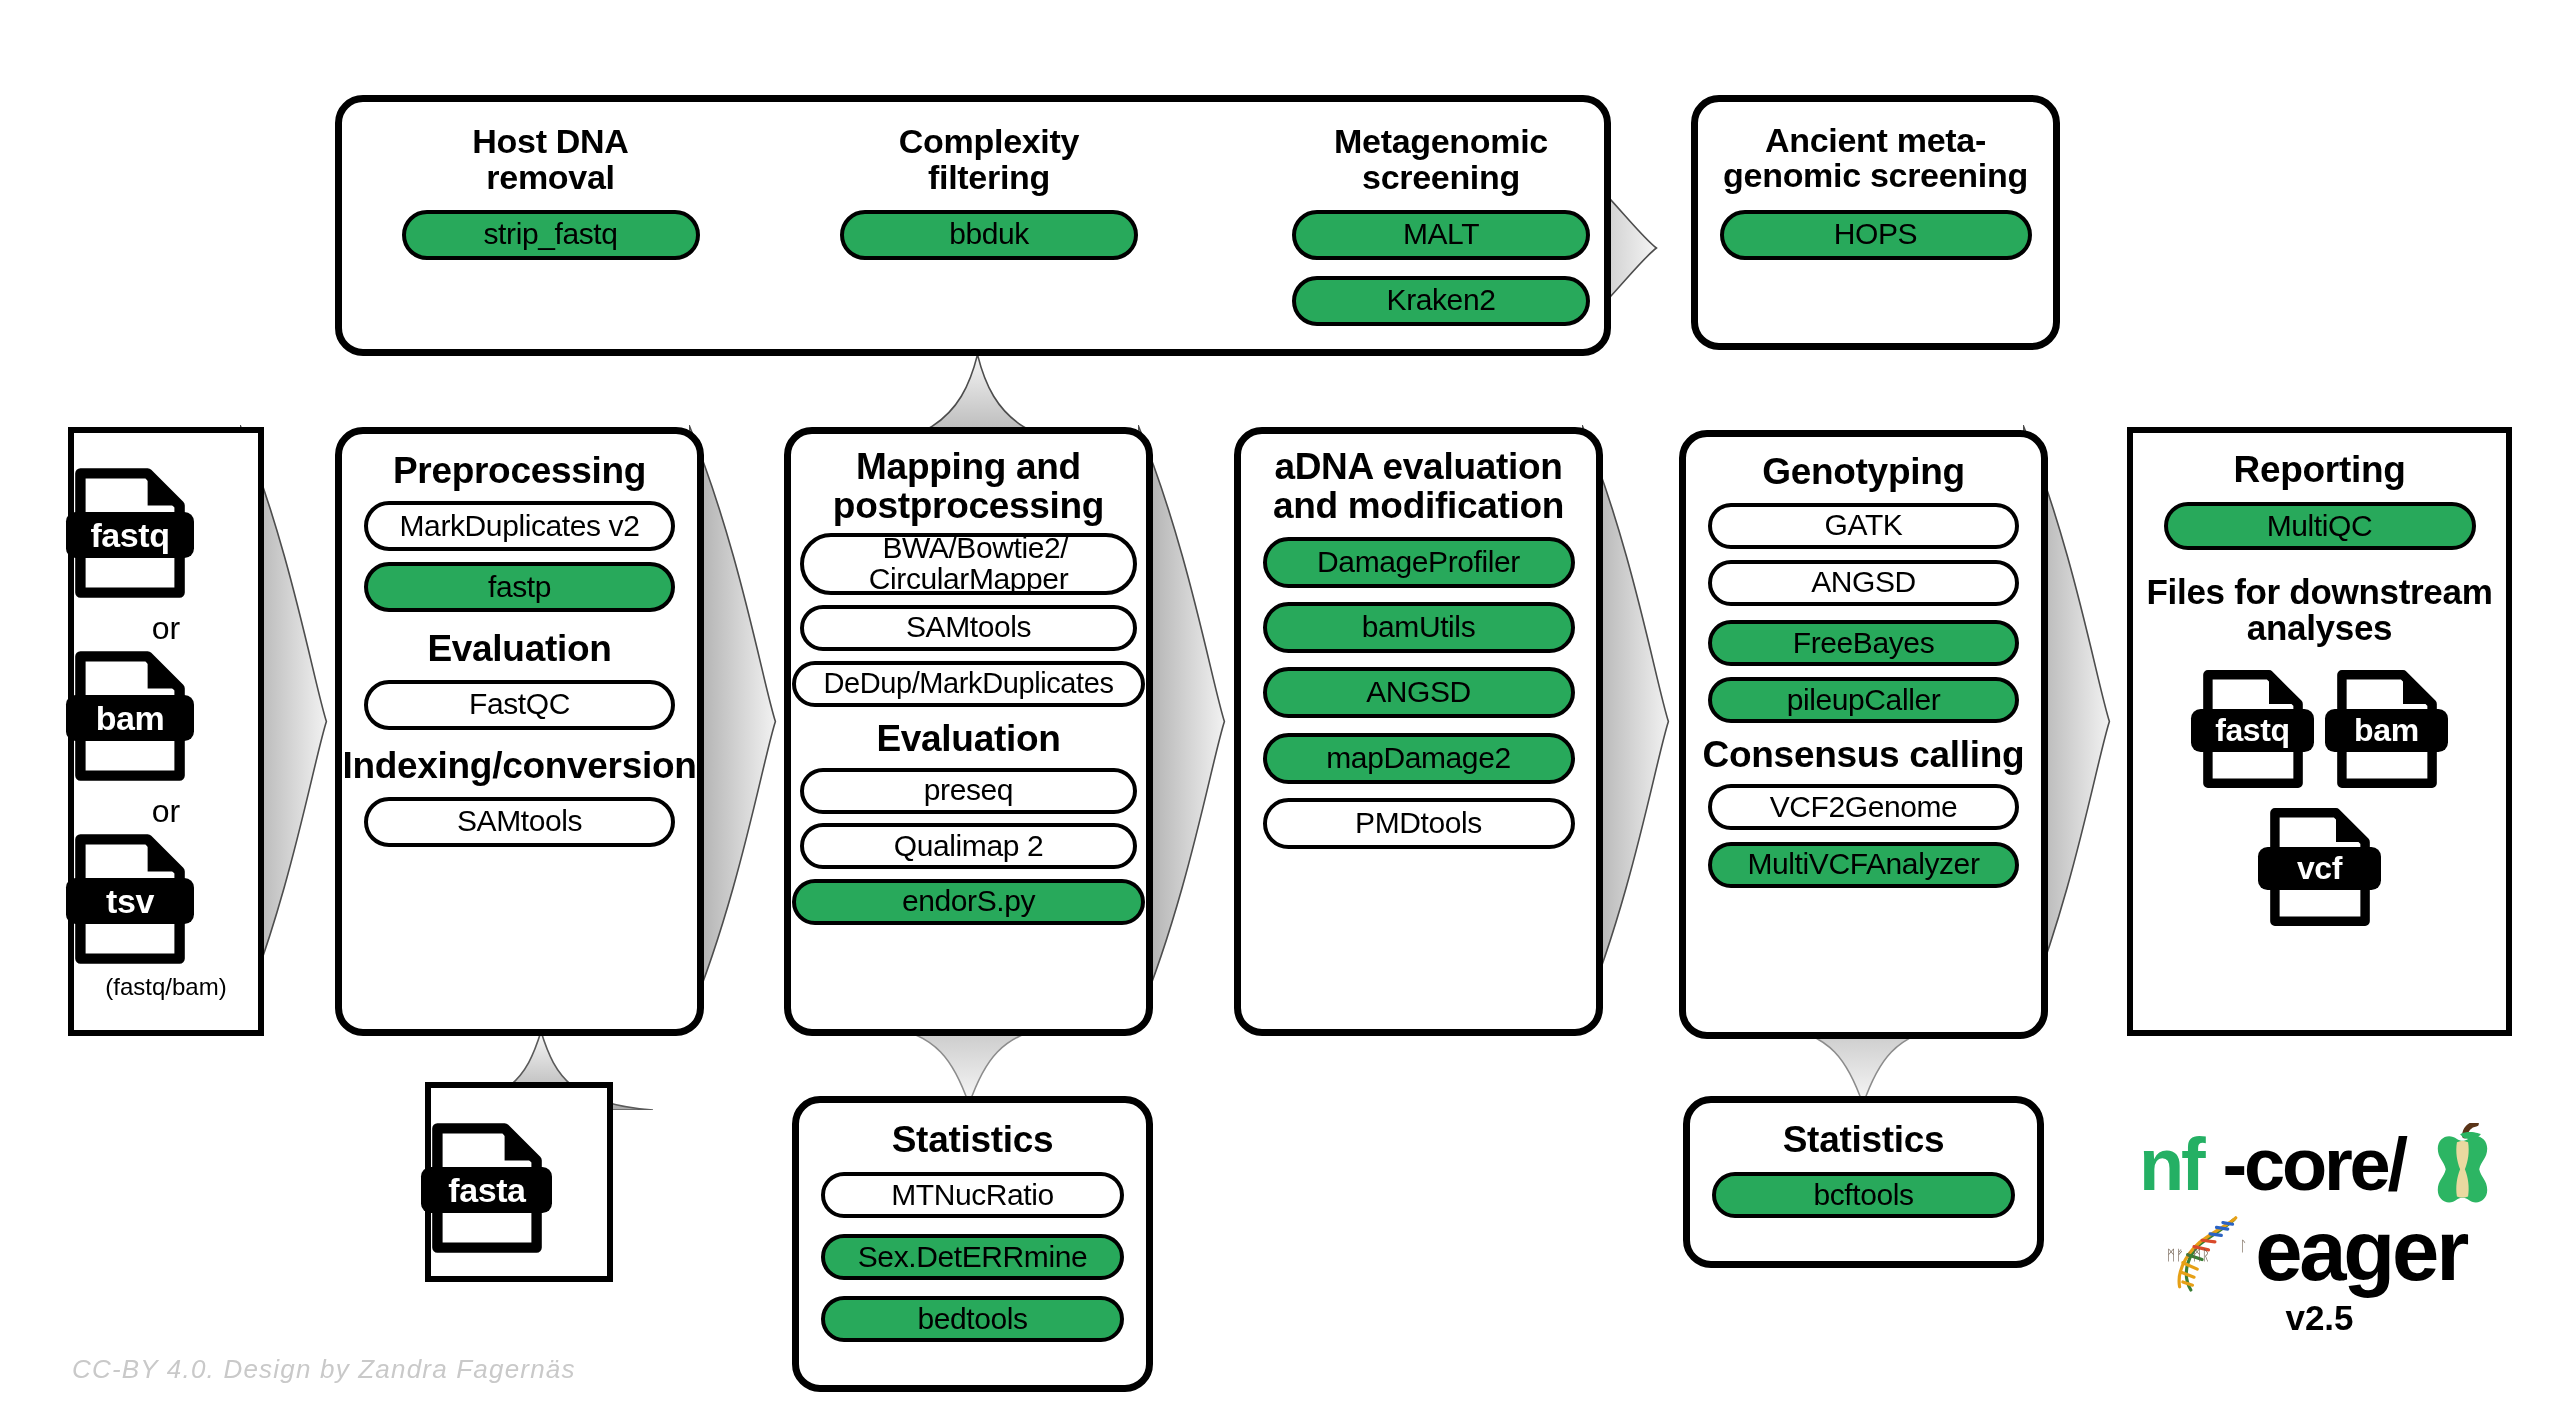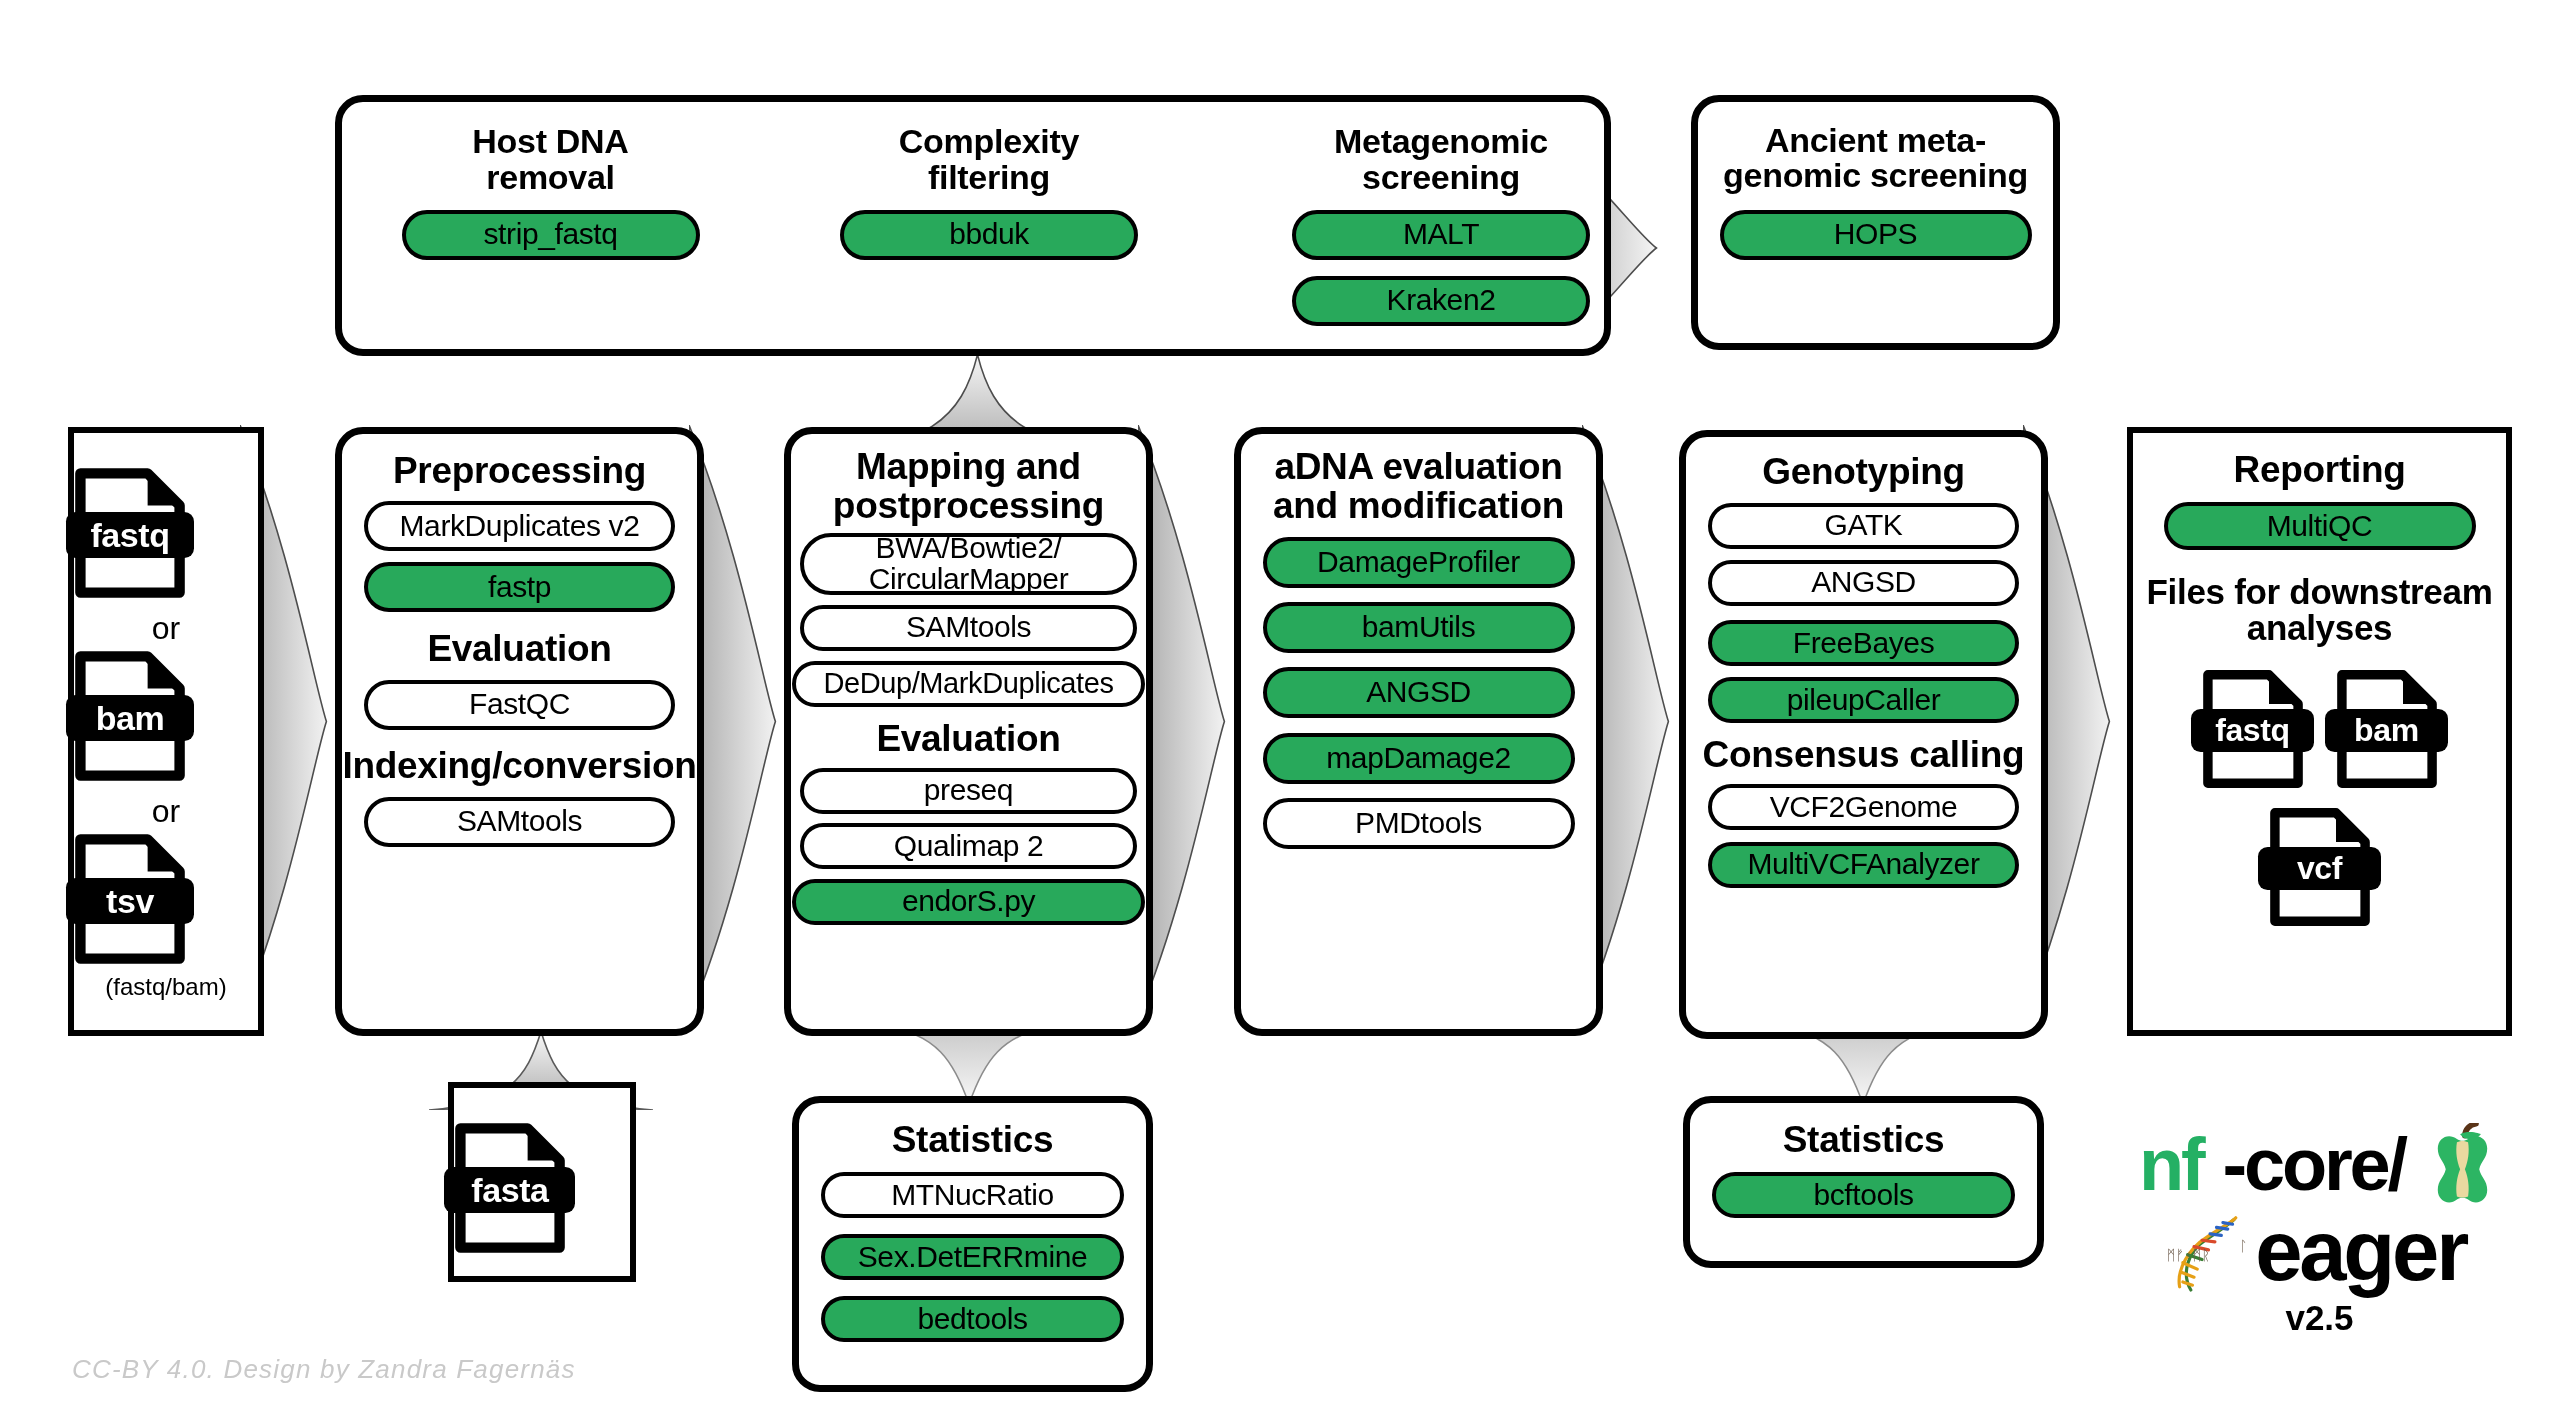--- a/index.html
+++ b/index.html
@@ -30,21 +30,21 @@
     line-height:1.04;
     letter-spacing:-0.3px;
   }
 
   
   .pill{
     border:4px solid #000;
     border-radius:800px;
     background:#fff;
     color:#000;
-    text-align:center;
+    text-align:right;
     display:flex;
     align-items:center;
     justify-content:center;
     box-sizing:border-box;
     line-height:1.03;
     letter-spacing:-0.4px;
     white-space:pre-line;
   }
   .pill.green{background:#28a95b;}
 
@@ -359,21 +359,21 @@
       <div class="fileicon" style="width:104px;height:120px;">
         <svg class="sheet" viewBox="0 0 140 165">
           <path d="M8,8 h84 l40,40 v109 h-124 Z" fill="#fff" stroke="#000" stroke-width="13" stroke-linejoin="round"></path>
           <path d="M92,8 l40,40 h-40 Z" fill="#000"></path>
         </svg>
         <div class="band" style="left:-9.6px;top:40px;width:123px;height:43px;font-size:32px;">vcf</div>
       </div>
     </div>
   </div>
 
-  <div class="panel sq" style="left:448px;top:1082px;width:188px;height:200px;">
+  <div class="panel sq" style="left:425px;top:1082px;width:188px;height:200px;">
     <div class="fileicon" style="width:112px;height:132px;margin:34px auto 0;">
       <svg class="sheet" viewBox="0 0 140 165">
         <path d="M8,8 h84 l40,40 v109 h-124 Z" fill="#fff" stroke="#000" stroke-width="13" stroke-linejoin="round"></path>
         <path d="M92,8 l40,40 h-40 Z" fill="#000"></path>
       </svg>
       <div class="band" style="left:-9.6px;top:45px;width:131px;height:46px;font-size:34px;">fasta</div>
     </div>
   </div>
 
   <div class="panel" style="left:792px;top:1096px;width:361px;height:296px;">

